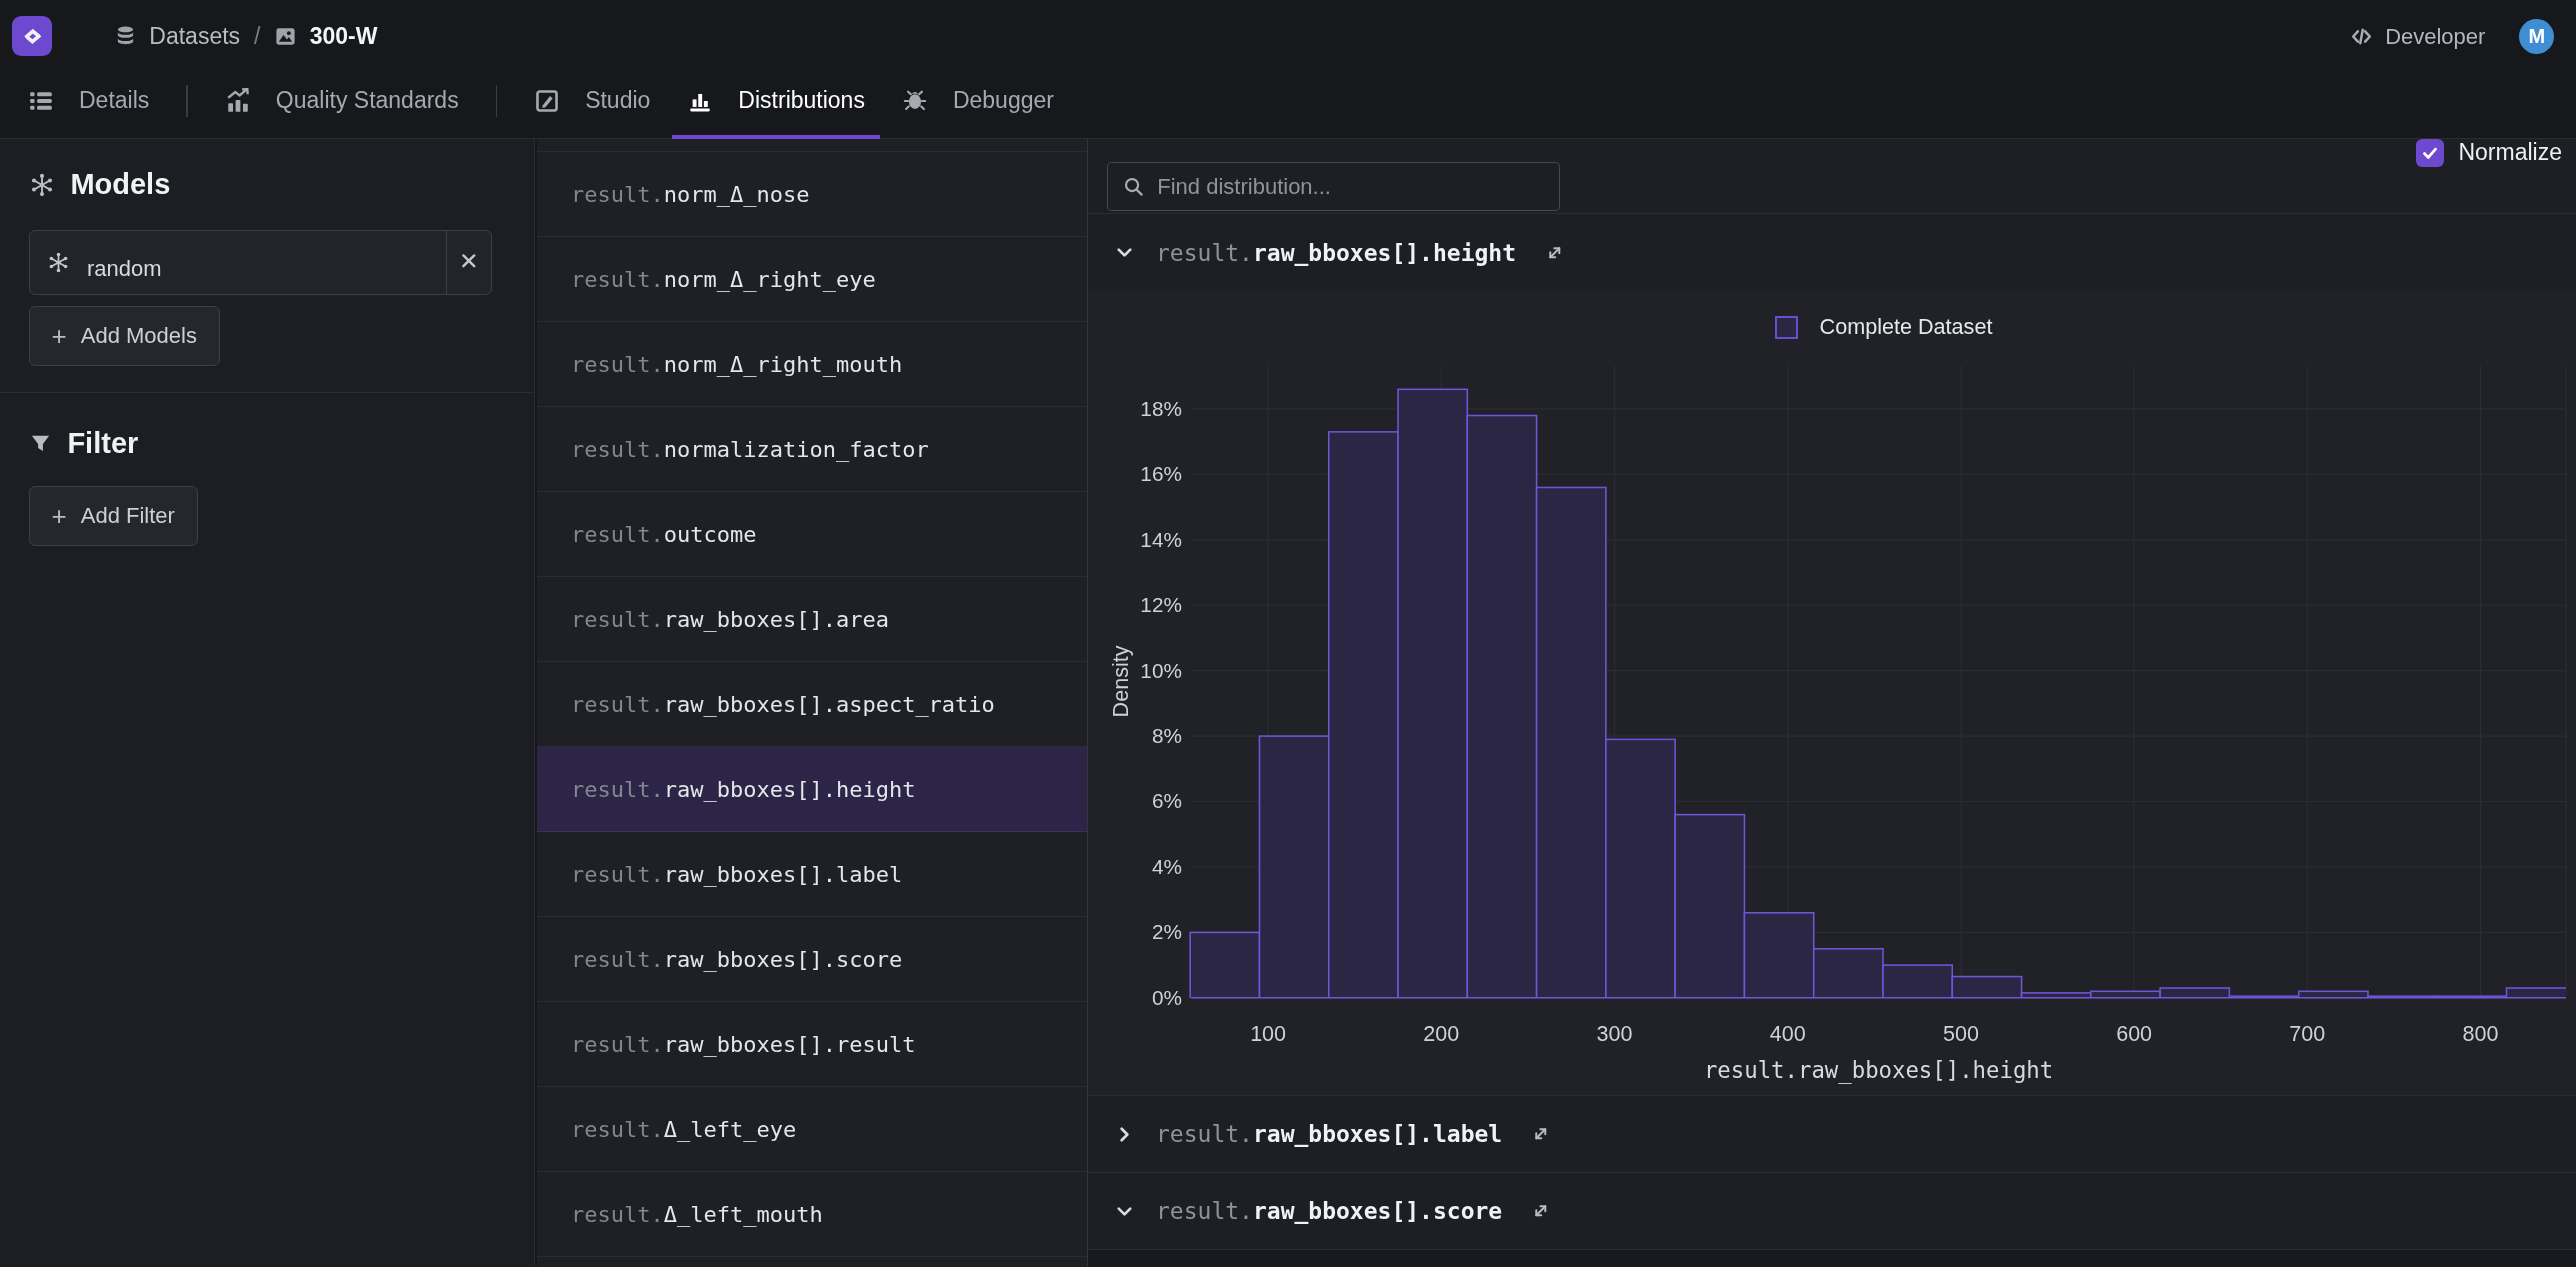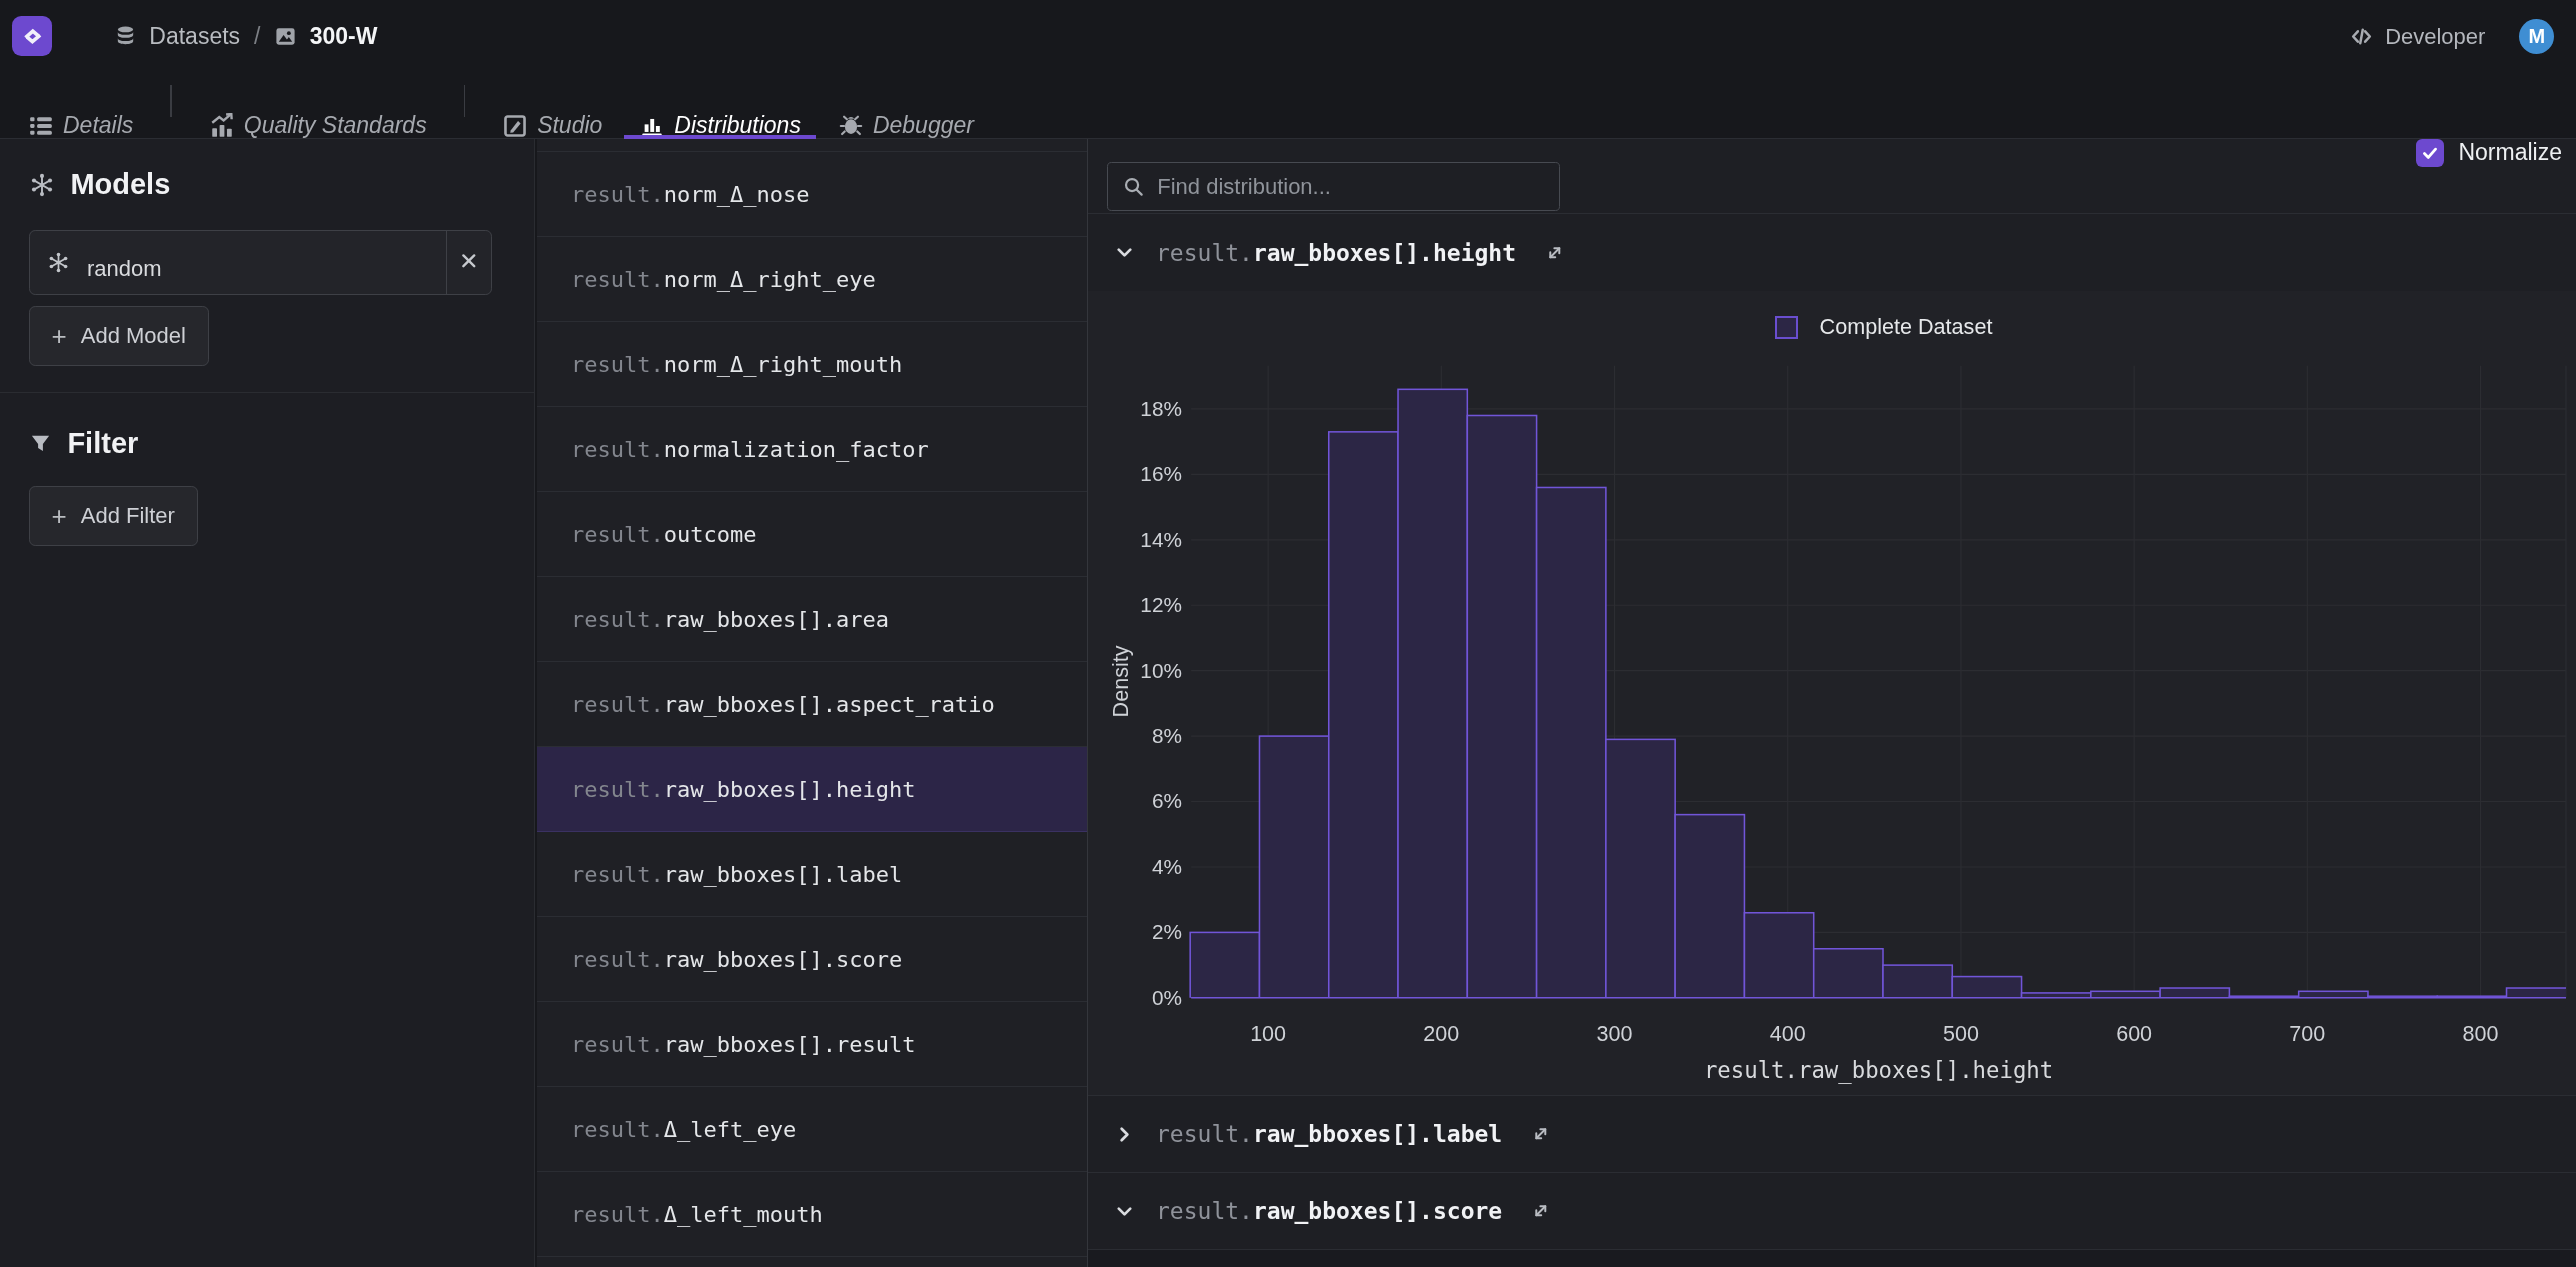--- a/index.html
+++ b/index.html
@@ -18,22 +18,22 @@
   .bc-sep{color:#7c7f85;font-size:23px;}
   .top-right{position:absolute;right:21.6px;top:0;height:63px;display:flex;align-items:center;}
   .developer{display:flex;align-items:center;gap:10.8px;color:#b4b7bd;font-size:22px;}
   .developer .cicon{display:flex;color:#a8abb1;}
   .avatar{width:35px;height:35px;border-radius:50%;background:var(--avatar);margin-left:34px;
           display:grid;place-items:center;font-size:20px;font-weight:700;color:#fff;}
 
   
   .navbar{position:absolute;left:0;top:63px;right:0;height:76px;display:flex;align-items:center;
           padding-left:28px;border-bottom:1.5px solid #2b2d33;}
-  .tab{position:relative;height:76px;display:flex;align-items:flex-end;gap:9px;margin-right:37px;
-       color:#a6a9af;font-size:23px;cursor:default;font-style:italic;}
+  .tab{position:relative;height:76px;display:flex;align-items:center;gap:25px;margin-right:37px;
+       color:#a6a9af;font-size:23px;cursor:default;}
   .tab .ticon{display:flex;}
   .tab.active{color:#ffffff;}
   .tab.active::after{content:'';position:absolute;left:-15.4px;right:-15.4px;bottom:-1.5px;height:4.6px;
        background:var(--accent);}
   .navsep{width:1.5px;height:32px;background:#3a3c42;margin-right:37px;}
 
   
   .sidebar{position:absolute;left:0;top:139px;width:535px;bottom:0;background:#1d1e23;
            border-right:1.5px solid #2a2c31;padding:29px 29px 0 29px;}
   .side-title{display:flex;align-items:center;gap:15.4px;font-size:29px;font-weight:700;color:#f1f2f4;}
@@ -268,21 +268,21 @@
           <span>
             <svg width="21.6" height="21.6" viewBox="0 0 24 24" stroke="currentColor" stroke-width="2.6" stroke-linecap="round">
               <line x1="6" y1="6" x2="18" y2="18"></line>
                 <line x1="18" y1="6" x2="6" y2="18"></line>
             </svg>
           </span>
         </button>
       </div>
       <button class="ghost-btn">
         <span class="plus">+</span>
-        <span>Add Model</span>
+        <span>Add Models</span>
       </button>
     </div>
     <div class="side-hr"></div>
     <div class="filter-sec">
       <div class="side-title">
         <span class="sicon">
           <svg width="23" height="23" viewBox="0 0 24 24" fill="currentColor">
             <path d="M3 4 H21 L14.5 12.5 V19.8 L9.5 16.6 V12.5 Z"></path>
           </svg>
         </span>

